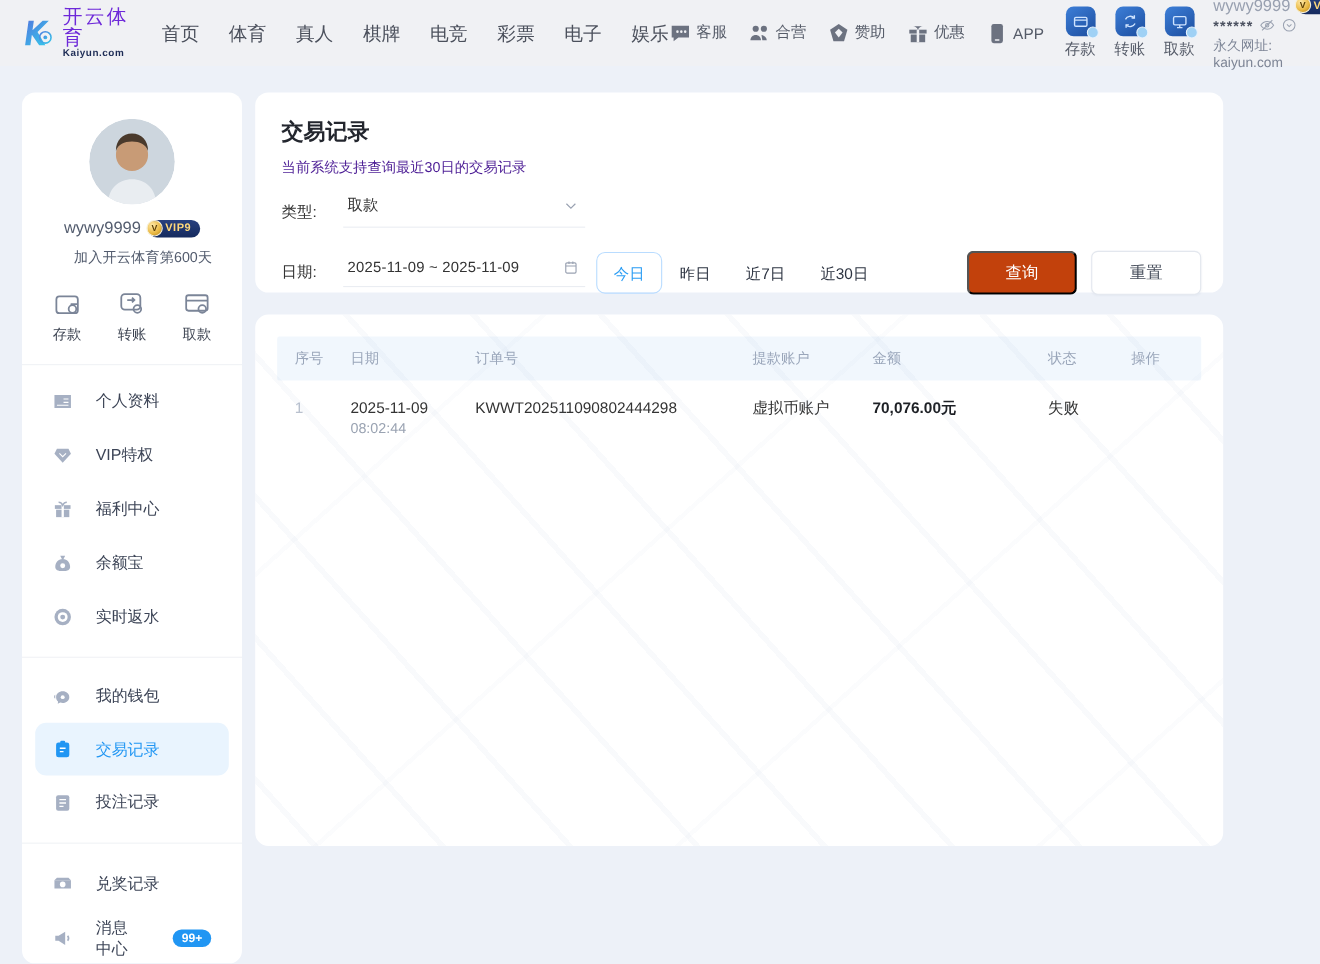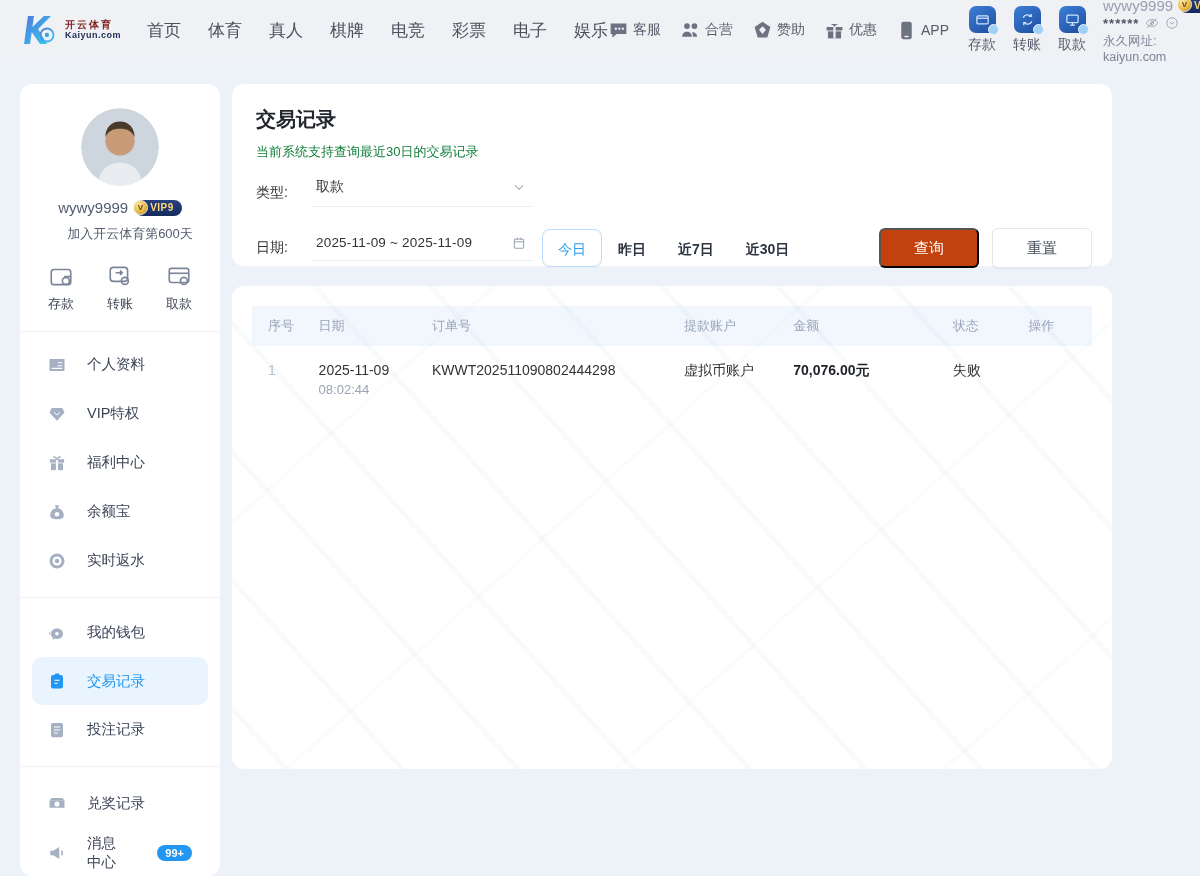--- a/index.html
+++ b/index.html
@@ -7,21 +7,21 @@
   body {
     font-family:"Liberation Sans","DejaVu Sans",sans-serif;
     background:#edf1f8; position:relative; color:#333;
   }
   
   .topbar{position:absolute;top:0;left:0;width:1200px;height:60px;background:#f0f1f4;
     display:flex;align-items:center;padding:0 22px 0 18px;}
   .logo{display:flex;align-items:center;gap:7px;cursor:pointer;}
   .logo-k{width:40px;height:40px;}
   .logo-txt{display:flex;flex-direction:column;line-height:1.05;}
-  .logo-title{font-size:10px;font-weight:bold;color:#7f1d1d;letter-spacing:2px;}
+  .logo-title{font-size:18px;font-weight:normal;color:#6d28d9;letter-spacing:2px;}
   .logo-sub{font-size:9px;font-weight:bold;color:#1d2c55;letter-spacing:.5px;}
   .mainnav{display:flex;gap:27px;margin-left:26px;}
   .mainnav .nav-item{font-size:17px;color:#4b505c;cursor:pointer;white-space:nowrap;}
   .top-right{margin-left:auto;display:flex;align-items:center;}
   .iconlink{display:flex;align-items:center;gap:4px;margin-right:19px;cursor:pointer;}
   .iconlink svg{width:21px;height:21px;fill:#6c7280;}
   .iconlink .lbl{font-size:14px;color:#565c69;white-space:nowrap;}
   .walletlink{display:flex;flex-direction:column;align-items:center;gap:3px;margin-right:17px;cursor:pointer;}
   .wicon{width:27px;height:27px;border-radius:7px;background:linear-gradient(145deg,#3d7fd8,#1c4d9e);
     position:relative;display:flex;align-items:center;justify-content:center;}
@@ -63,33 +63,33 @@
   .menu-item.active{margin:0 12px;padding:0 16px;height:48px;background:#e9f4fe;border-radius:10px;
     color:#2196f3;}
   .menu-item.active svg{fill:#2196f3;}
   .msg-badge{margin-left:16px;background:#2196f3;color:#fff;font-size:11px;border-radius:9px;
     padding:2px 8px;font-weight:bold;}
   
   .main{position:absolute;left:232px;top:84px;width:880px;}
   .card{background:#fff;border-radius:12px;}
   .filter-card{height:182px;padding:22px 20px 0 24px;position:relative;}
   .page-title{font-size:20px;font-weight:bold;color:#23262e;}
-  .page-sub{font-size:13px;color:#15803d;margin-top:10px;}
+  .page-sub{font-size:13px;color:#4c1d95;margin-top:10px;}
   .frow{display:flex;align-items:center;margin-top:17px;}
   .flabel{width:56px;font-size:14px;color:#333;flex:none;}
   .select-box{width:220px;display:flex;align-items:center;justify-content:space-between;
     border-bottom:1px solid #eaedf2;padding:0 6px 10px 4px;cursor:pointer;}
   .select-box .val{font-size:14px;color:#333;}
   .select-box svg,.date-box svg{width:14px;height:14px;stroke:#9aa2b2;fill:none;stroke-width:1.8;}
   .daterow{margin-top:21px;}
   .date-box{width:220px;display:flex;align-items:center;justify-content:space-between;
     border-bottom:1px solid #eaedf2;padding:0 6px 10px 4px;cursor:pointer;}
   .date-box .val{font-size:13.5px;color:#333;letter-spacing:.2px;}
   .range-tabs{display:flex;align-items:center;margin-left:10px;}
-  .rtab{padding:0 15px;height:38px;line-height:38px;font-size:14px;color:#2d3442;font-weight:bold;
+  .rtab{padding:0 15px;height:38px;line-height:38px;font-size:14px;color:#2d3442;font-weight:normal;
     cursor:pointer;border:1px solid transparent;border-radius:8px;}
   .rtab.active{border-color:#b9dcff;color:#2b9df4;font-weight:normal;}
   .btns{margin-left:auto;display:flex;gap:13px;}
   .btn{width:100px;height:40px;border-radius:6px;font-size:15px;display:flex;align-items:center;
     justify-content:center;cursor:pointer;}
   .btn.primary{background:#c2410c;color:#fff;}
   .btn.ghost{background:#fff;border:1px solid #e3e7ee;color:#454c5a;box-shadow:0 1px 2px rgba(30,50,90,.04);}
   
   .table-card{margin-top:20px;height:483px;padding:20px;position:relative;overflow:hidden;}
   .watermark{position:absolute;inset:0;pointer-events:none;

